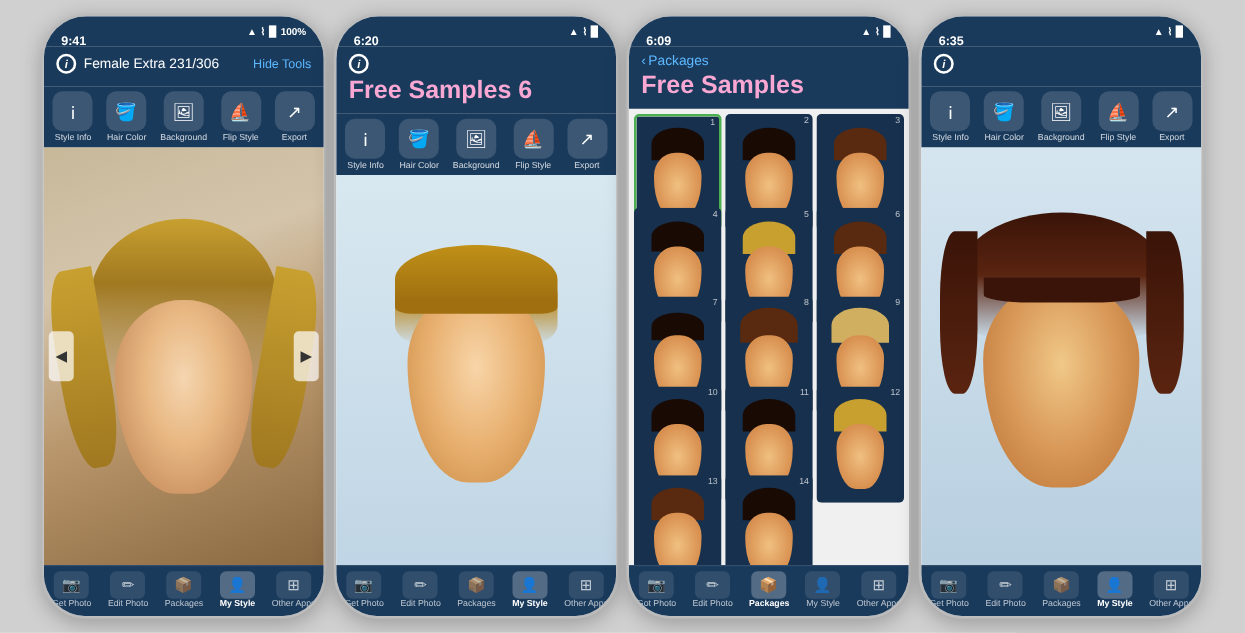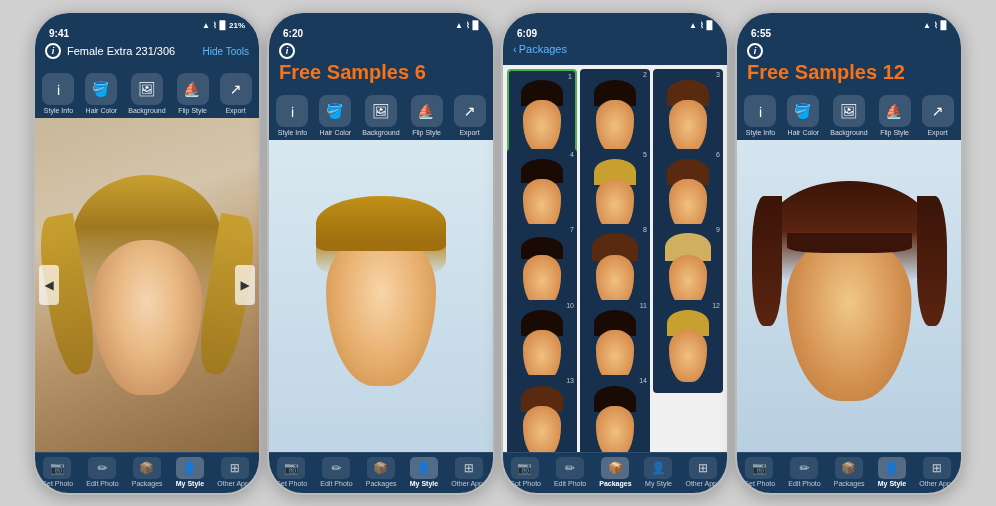--- a/index.html
+++ b/index.html
@@ -59,21 +59,21 @@
     .header-bar {
       background: #1a3a5c;
       padding: 6px 10px 8px;
       color: white;
       flex-shrink: 0;
     }
 
     .header-bar .title {
       font-size: 20px;
       font-weight: 700;
-      color: #f97316;
+      color: #f9a8d4;
       line-height: 1.1;
     }
 
     .header-bar .back-row {
       display: flex;
       align-items: center;
       font-size: 11px;
       color: #5cb8ff;
       margin-bottom: 2px;
     }
@@ -314,21 +314,21 @@
 
 <div class="phones-container">
 
   <div class="phone">
     <div class="status-bar">
       <span class="time">9:41</span>
       <span class="icons">
         <span>▲</span>
         <span>⌇</span>
         <span>▉</span>
-        <span>21%</span>
+        <span>100%</span>
       </span>
     </div>
     <div class="header-bar">
       <div class="info-row">
         <div class="info-icon">i</div>
         <span style="font-size:11px;color:white;">Female Extra 231/306</span>
         <span style="font-size:10px;color:#5cb8ff;margin-left:auto;">Hide Tools</span>
       </div>
     </div>
     <div class="toolbar-icons" style="background:#1a3a5c;padding:4px 2px;">
@@ -465,20 +465,21 @@
         <span>▲</span>
         <span>⌇</span>
         <span>▉</span>
       </span>
     </div>
     <div class="header-bar">
       <div class="back-row">
         <span class="back-chevron">‹</span>
         <span>Packages</span>
       </div>
+      <div class="title">Free Samples</div>
     </div>
     <div class="hair-grid">
 
       <div class="hair-cell selected">
         <div class="mini-face-wrapper">
           <div class="mini-person">
             <div class="mini-hair mini-hair-dark" style="width:42px;height:26px;border-radius:50% 50% 0 0;position:absolute;top:0;left:50%;transform:translateX(-50%);"></div>
             <div class="mini-face-oval"></div>
           </div>
         </div>
@@ -625,32 +626,31 @@
       </div>
       <div class="nav-item">
         <div class="nav-icon">⊞</div>
         <span class="nav-label">Other Apps</span>
       </div>
     </div>
   </div>
 
   <div class="phone">
     <div class="status-bar">
-      <span class="time">6:55</span>
+      <span class="time">6:35</span>
       <span class="icons">
         <span>▲</span>
         <span>⌇</span>
         <span>▉</span>
       </span>
     </div>
     <div class="header-bar">
       <div class="info-row" style="margin-bottom:2px;">
         <div class="info-icon">i</div>
       </div>
-      <div class="title">Free Samples 12</div>
     </div>
     <div class="toolbar-icons" style="background:#1a3a5c;padding:4px 2px;">
       <div class="toolbar-item">
         <div class="toolbar-icon-circle">ℹ</div>
         <span class="toolbar-label">Style Info</span>
       </div>
       <div class="toolbar-item">
         <div class="toolbar-icon-circle">🪣</div>
         <span class="toolbar-label">Hair Color</span>
       </div>

